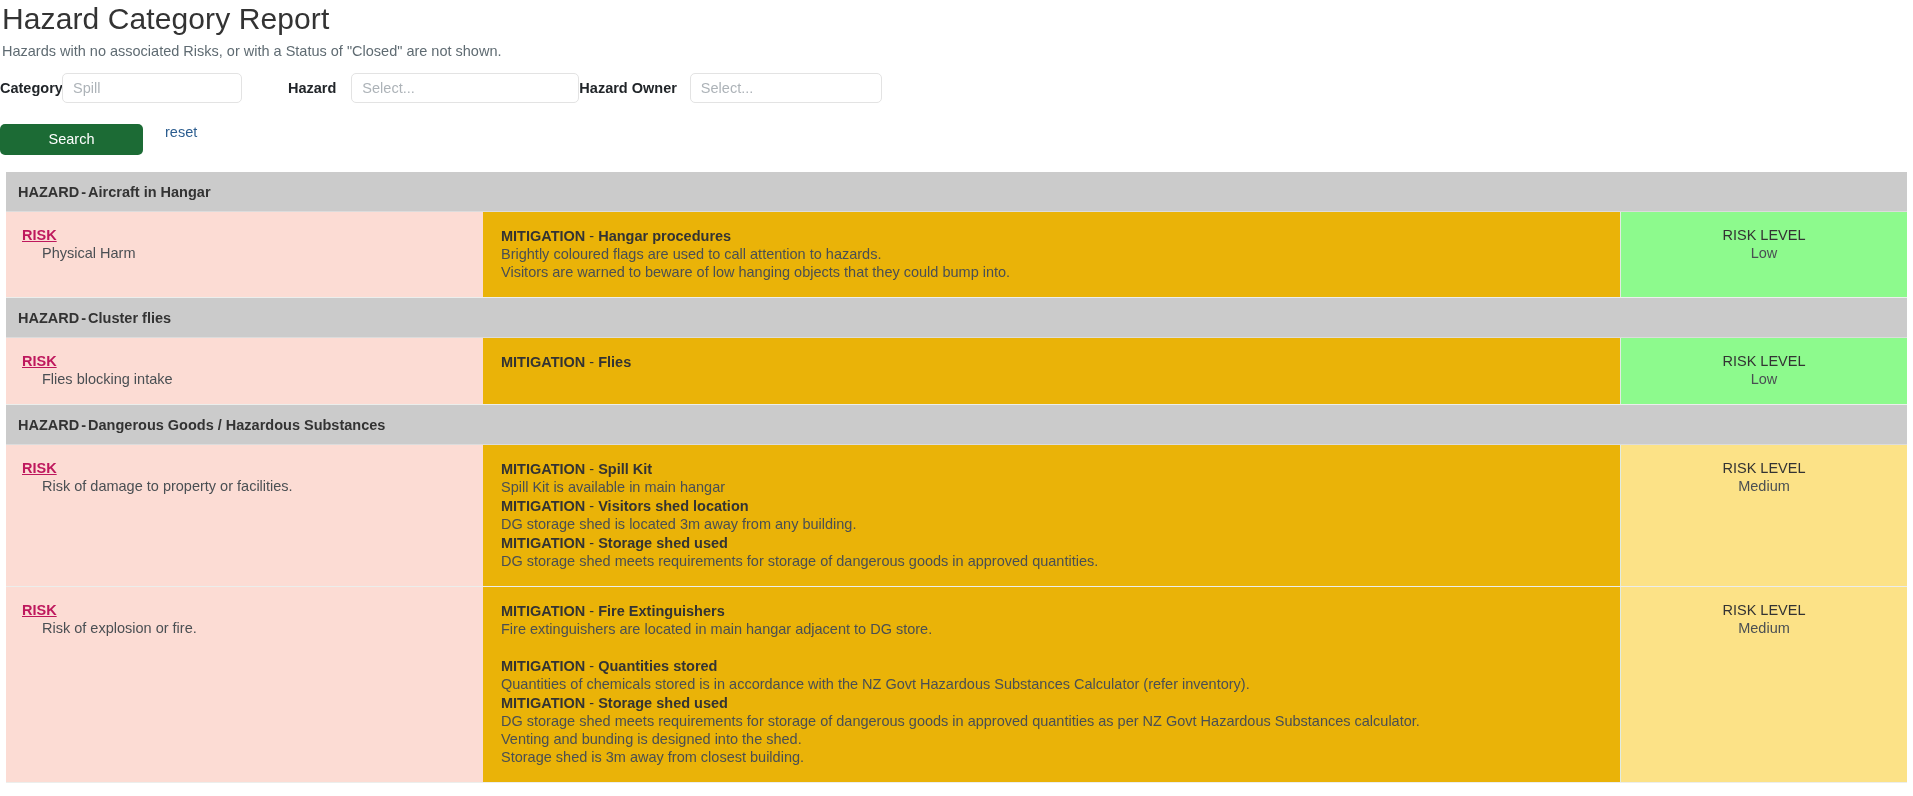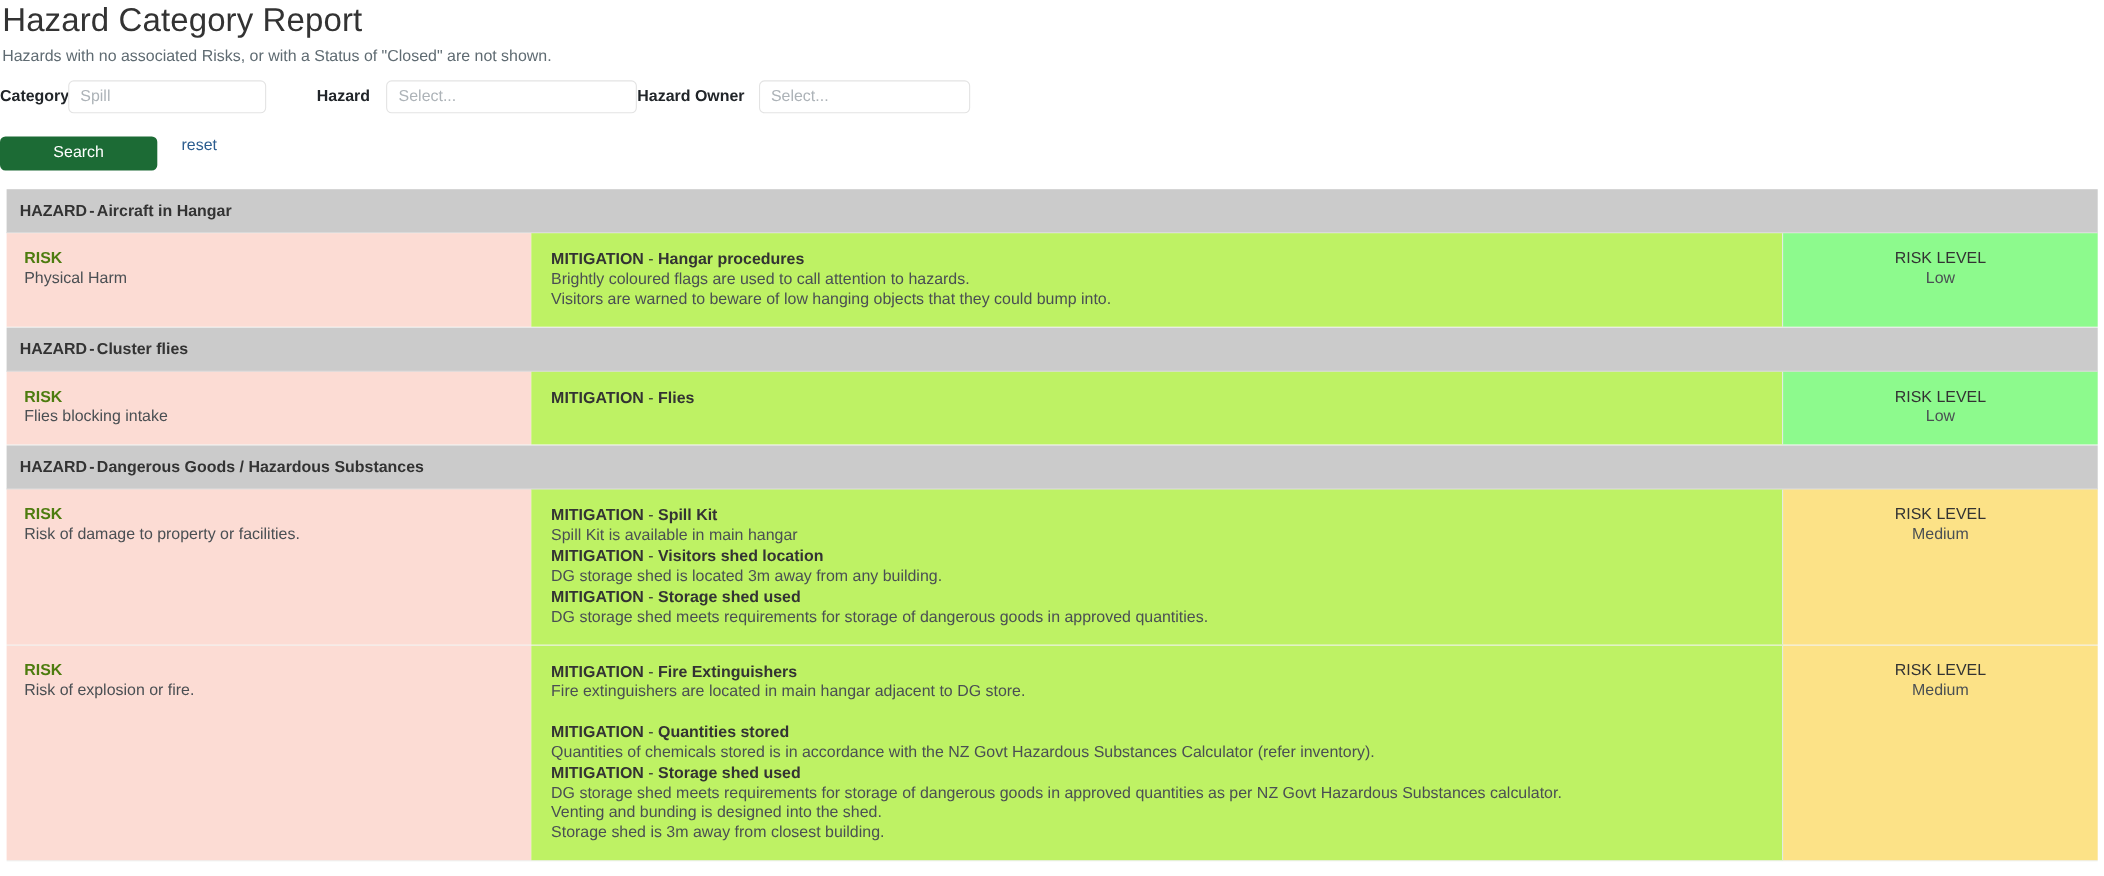--- a/index.html
+++ b/index.html
@@ -118,34 +118,36 @@
   }
   .risk-cell {
     width: 477px;
     flex: 0 0 477px;
     background: #fcdcd4;
     padding: 14px 16px 16px 16px;
   }
   .risk-heading {
     font-size: 14.5px;
     font-weight: 700;
-    color: #4d7c0f;
-    line-height: 18px;
+    color: #be185d;
+    line-height: 18px;
+    text-decoration: underline;
   }
   .risk-text {
     font-size: 14.5px;
     color: #4a4f53;
     line-height: 18px;
     padding-top: 0px;
     margin-top: 0px;
+    margin-left: 20px;
   }
 
   .mitigation-cell {
     flex: 1 1 auto;
-    background: #bef264;
+    background: #eab308;
     padding: 14px 16px 16px 18px;
     border-right: 1px solid #e1ece1;
   }
   .mit-title {
     font-size: 14.5px;
     color: #333333;
     line-height: 18px;
     padding-top: 1px;
   }
   .mit-title .mit-word { font-weight: 700; }

